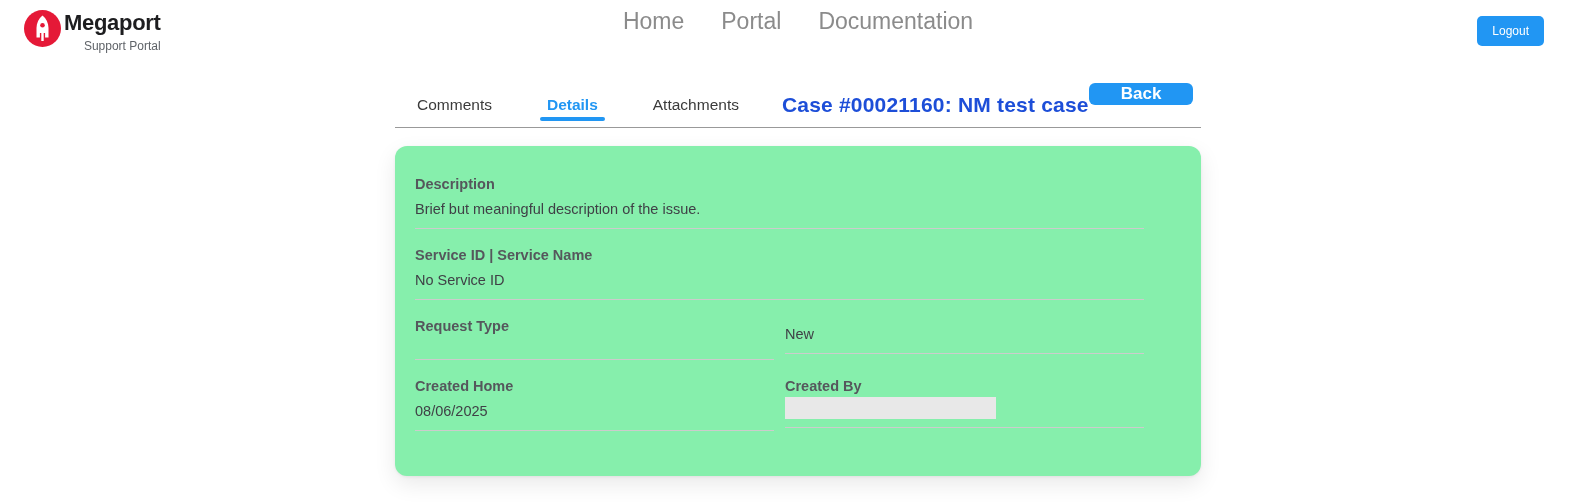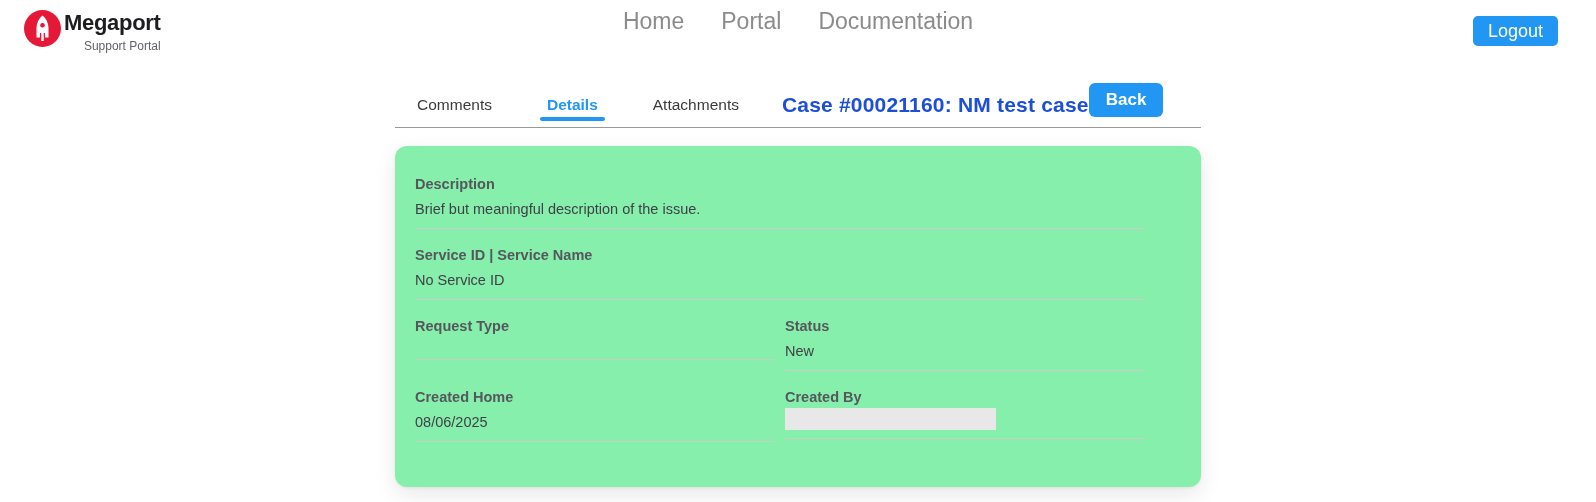--- a/index.html
+++ b/index.html
@@ -20,37 +20,37 @@
   header{position:relative;height:60px;}
   .brand{position:absolute;left:24px;top:10px;display:flex;align-items:flex-start;gap:3px;}
   .logo-svg{width:37px;height:37px;display:block;}
   .brand-text{display:flex;flex-direction:column;justify-content:center;}
   .brand-name{font-size:22px;font-weight:800;color:#1d1d1f;line-height:26px;letter-spacing:-0.3px;}
   .brand-subtitle{font-size:12px;color:#5f6368;line-height:14px;text-align:right;margin-top:3px;}
   nav{position:absolute;left:50%;top:8px;transform:translateX(-50%);display:flex;gap:37px;}
   nav a{font-size:23px;color:var(--nav-gray);text-decoration:none;cursor:pointer;white-space:nowrap;}
   .btn{background:var(--accent);color:#fff;border:none;border-radius:5px;cursor:pointer;
        font-family:"Liberation Sans", sans-serif;}
-  .logout-btn{position:absolute;right:38px;top:16px;height:30px;padding:0 15px;font-size:18px;}
+  .logout-btn{position:absolute;right:52px;top:16px;height:30px;padding:0 15px;font-size:12px;}
 
   
   .content{width:806px;margin:0 auto;}
 
   .case-header{margin-top:23px;height:45px;display:flex;align-items:center;
                border-bottom:1px solid #999;}
   .tabs{display:flex;gap:41px;margin-left:15px;height:100%;align-items:center;}
   .tab{position:relative;height:100%;display:flex;align-items:center;padding:0 7px;
        font-size:15.5px;color:#3b3b3b;cursor:pointer;white-space:nowrap;}
   .tab.active{color:var(--accent);font-weight:700;}
   .tab.active::after{content:"";position:absolute;left:0;right:0;bottom:6px;height:4px;
        background:var(--accent);border-radius:2px;}
   .case-title{font-size:21px;font-weight:700;color:#1d4ed8;margin:0 0 0 36px;
        letter-spacing:.2px;white-space:nowrap;}
-  .back-btn{margin-left:auto;margin-right:38px;align-self:flex-start;height:34px;
-       padding:0 17px;font-size:17px;font-weight:700;border-radius:6px;}
+  .back-btn{margin-left:auto;margin-right:38px;align-self:flex-start;height:22px;
+       padding:0 32px;font-size:17px;font-weight:700;border-radius:6px;}
 
   
   .card{margin-top:18px;background:#86efac;border-radius:12px;
         box-shadow:0 1px 3px rgba(0,0,0,.06),0 8px 22px rgba(0,0,0,.09);
         padding:12px 57px 45px 20px;}
   .fields{display:grid;grid-template-columns:1fr 1fr;column-gap:11px;}
   .field{margin-top:18px;}
   .field.full{grid-column:1 / -1;}
   .field-label{font-size:14.5px;line-height:17px;font-weight:700;color:#55575c;}
   .field-value{margin-top:7px;line-height:18px;min-height:18px;padding-bottom:10px;
@@ -106,21 +106,20 @@
         <div class="field-label">Service ID | Service Name</div>
         <div class="field-value">No Service ID</div>
       </div>
 
       <div class="field">
         <div class="field-label">Request Type</div>
         <div class="field-value"></div>
       </div>
 
       <div class="field">
-        <div class="field-label">Status</div>
         <div class="field-value">New</div>
       </div>
 
       <div class="field">
         <div class="field-label">Created Home</div>
         <div class="field-value">08/06/2025</div>
       </div>
 
       <div class="field redacted">
         <div class="field-label">Created By</div>

